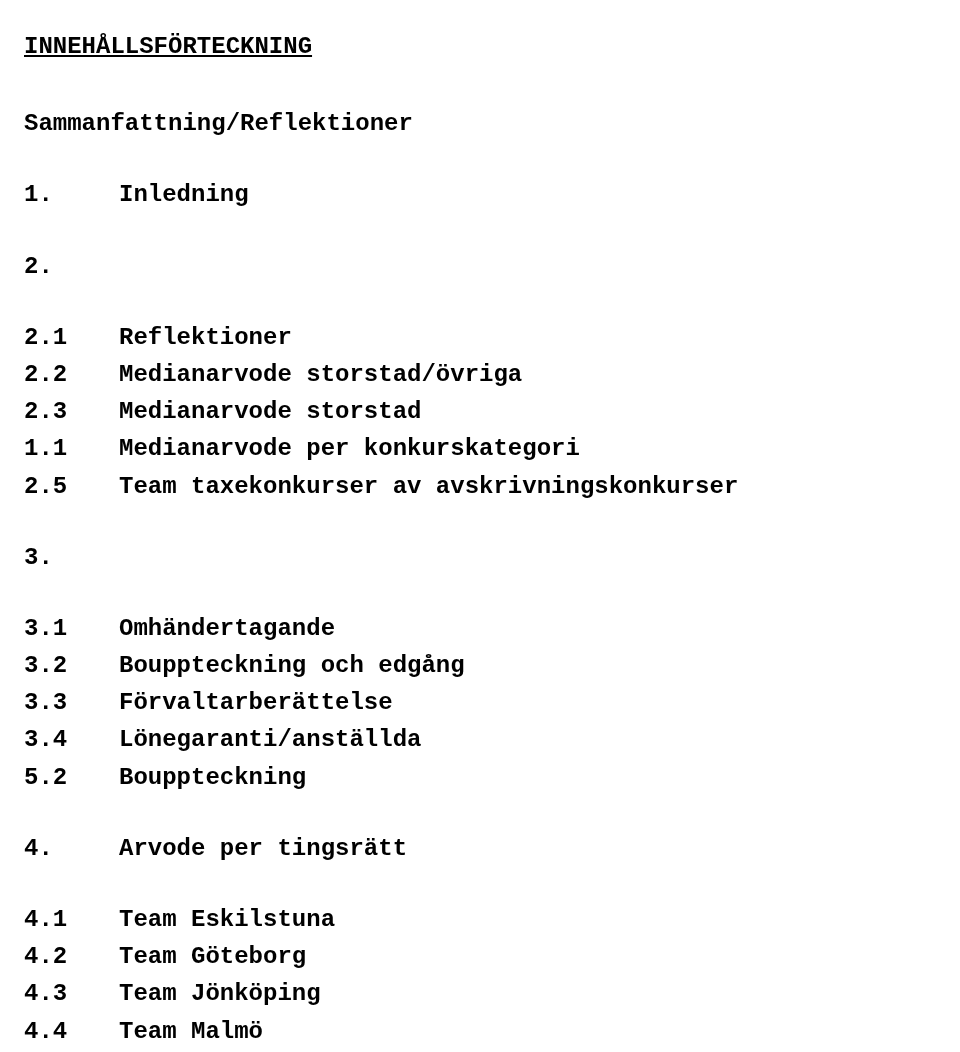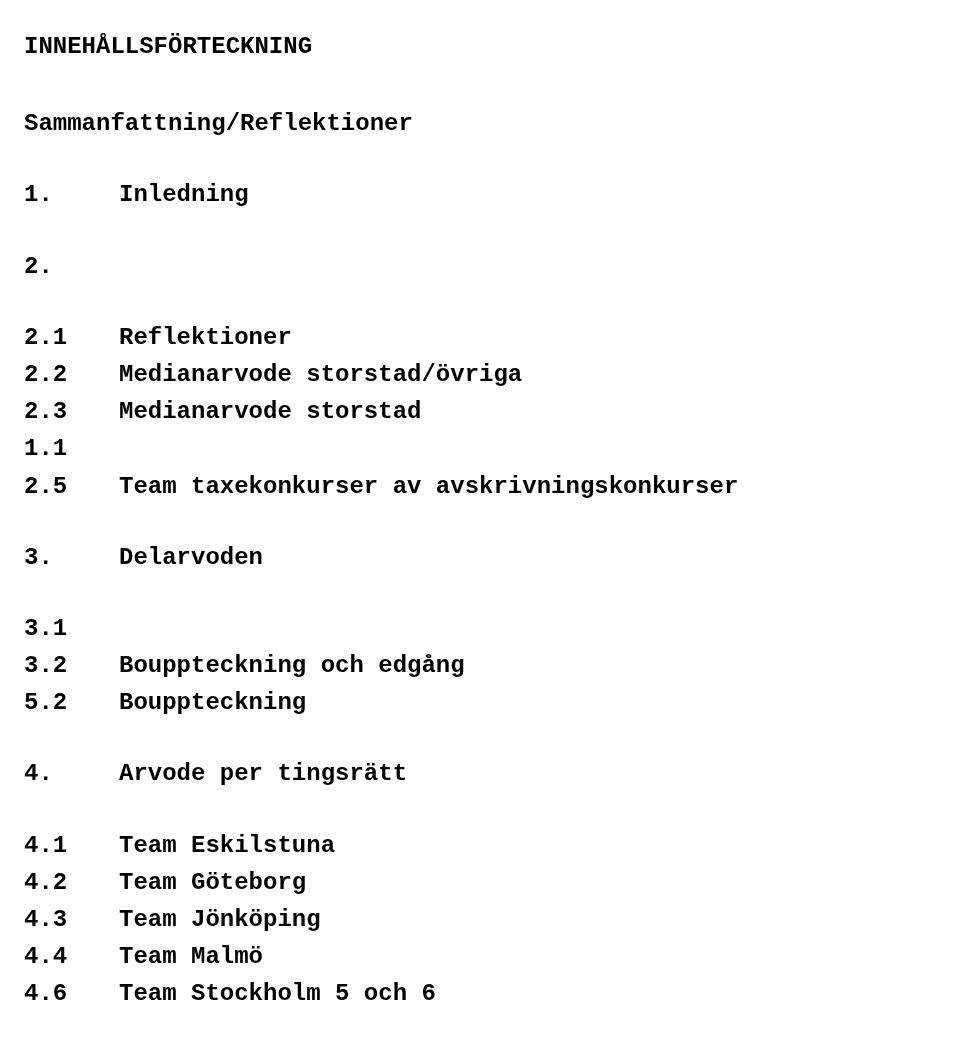--- a/index.html
+++ b/index.html
@@ -11,20 +11,21 @@
     color: #000;
   }
   .page {
     padding: 28px 20px 40px 24px;
     box-sizing: border-box;
     font-size: 24px;
     line-height: 1.55;
     font-weight: 600;
   }
   .title {
+    text-decoration: underline;
     margin-bottom: 40px;
   }
   .toc-row {
     display: flex;
     align-items: baseline;
   }
   .toc-label {
     min-width: 95px;
   }
   .gap {
@@ -57,37 +58,46 @@
       <div class="toc-row">
         <div class="toc-label">2.2</div>
         <div>Medianarvode storstad/övriga</div>
       </div>
       <div class="toc-row">
         <div class="toc-label">2.3</div>
         <div>Medianarvode storstad</div>
       </div>
       <div class="toc-row">
         <div class="toc-label">1.1</div>
+        <div>Medianarvode per konkurskategori</div>
       </div>
       <div class="toc-row">
         <div class="toc-label">2.5</div>
         <div>Team taxekonkurser av avskrivningskonkurser</div>
       </div>
       <div class="gap"></div>
       <div class="toc-row">
         <div class="toc-label">3.</div>
-        <div>Delarvoden</div>
       </div>
       <div class="gap"></div>
       <div class="toc-row">
         <div class="toc-label">3.1</div>
+        <div>Omhändertagande</div>
       </div>
       <div class="toc-row">
         <div class="toc-label">3.2</div>
         <div>Bouppteckning och edgång</div>
+      </div>
+      <div class="toc-row">
+        <div class="toc-label">3.3</div>
+        <div>Förvaltarberättelse</div>
+      </div>
+      <div class="toc-row">
+        <div class="toc-label">3.4</div>
+        <div>Lönegaranti/anställda</div>
       </div>
       <div class="toc-row">
         <div class="toc-label">5.2</div>
         <div>Bouppteckning</div>
       </div>
       <div class="gap"></div>
       <div class="toc-row">
         <div class="toc-label">4.</div>
         <div>Arvode per tingsrätt</div>
       </div>

